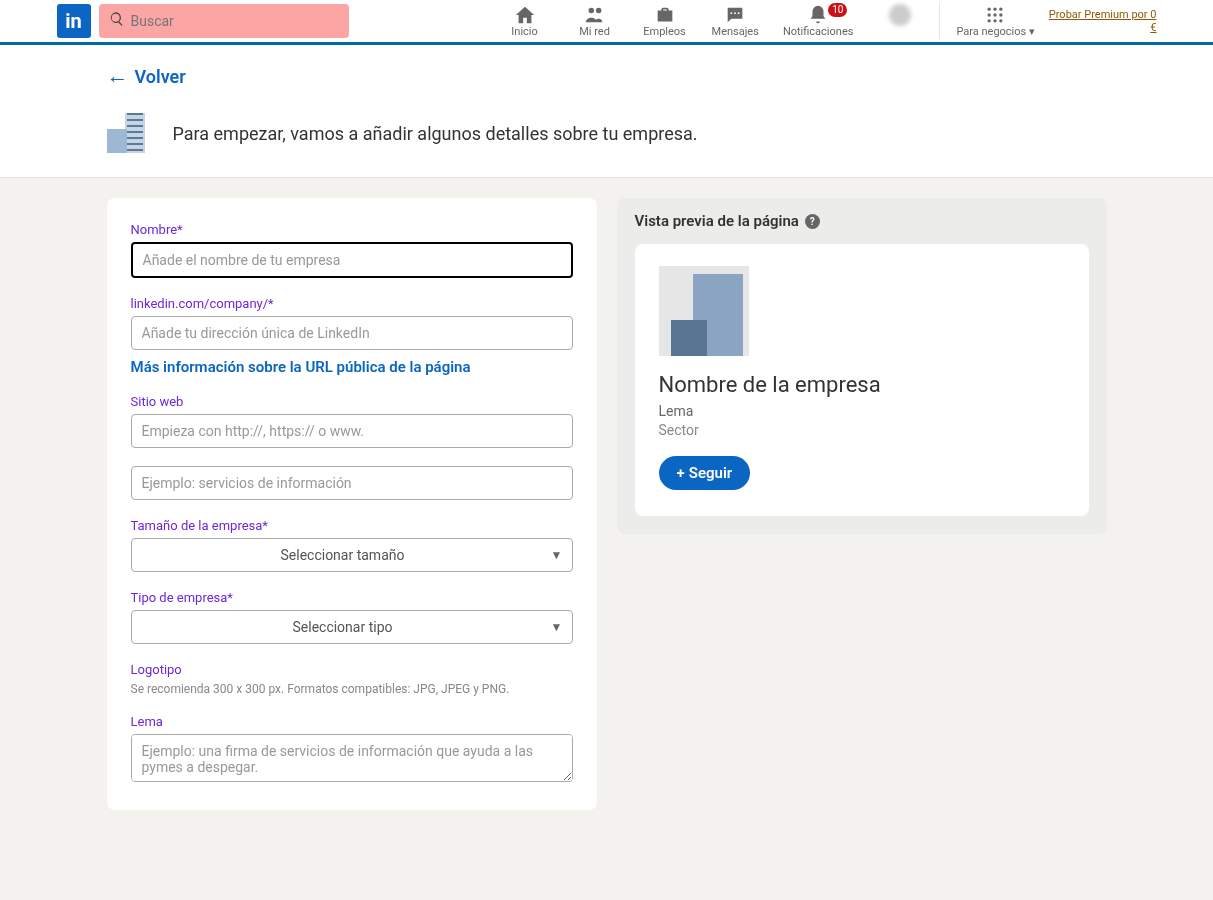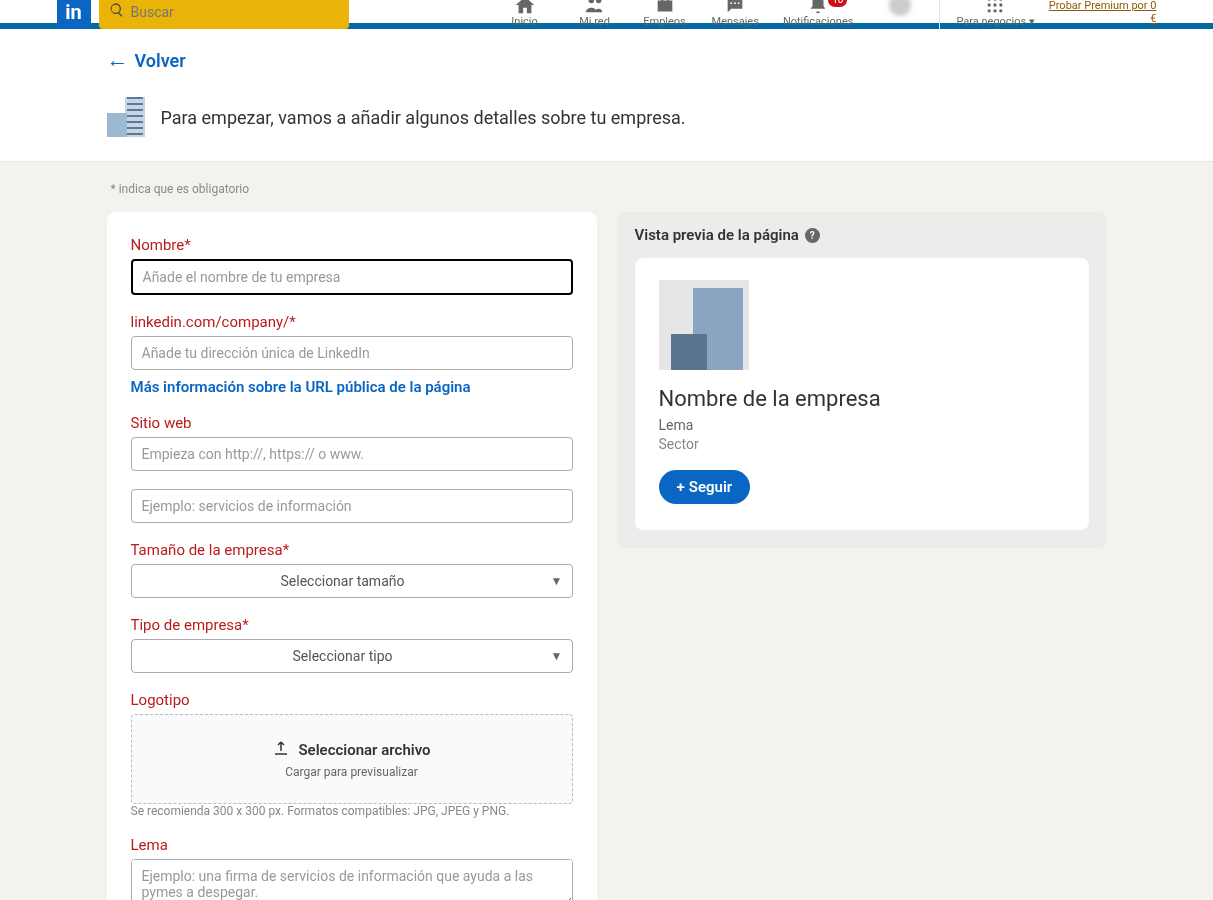--- a/index.html
+++ b/index.html
@@ -1,45 +1,45 @@
 <!DOCTYPE html>
 <html><head>
 <meta charset="utf-8">
 <style>
 * { box-sizing: border-box; margin: 0; padding: 0; font-family: -apple-system, BlinkMacSystemFont, "Segoe UI", Roboto, Helvetica, Arial, sans-serif; }
 body { background: #fff; color: #000; }
-.topnav { height: 29px; border-bottom: 6px solid #0369a1; display: flex; align-items: center; padding: 0 20px; }
+.topnav { height: 45px; border-bottom: 3px solid #0369a1; display: flex; align-items: center; padding: 0 20px; }
 .topnav-inner { width: 1100px; margin: 0 auto; display: flex; align-items: center; }
 .logo { width: 34px; height: 34px; background: #0a66c2; color: #fff; display: flex; align-items: center; justify-content: center; font-weight: bold; font-size: 20px; border-radius: 3px; }
-.search-box { background: #eab308; border-radius: 4px; height: 34px; display: flex; align-items: center; padding: 17px 10px; margin-left: 8px; width: 250px; justify-content: flex-end; }
+.search-box { background: #fca5a5; border-radius: 4px; height: 34px; display: flex; align-items: center; padding: 17px 10px; margin-left: 8px; width: 250px; justify-content: flex-end; }
 .search-box input { border: none; background: transparent; outline: none; font-size: 14px; margin-left: 6px; width: 100%; }
 .nav-items { display: flex; margin-left: auto; align-items: center; gap: 0; }
 .nav-item { display: flex; flex-direction: column; align-items: center; padding: 0 12px; cursor: pointer; color: #666; font-size: 11px; position: relative; min-width: 70px; }
 .nav-item-icon { font-size: 18px; height: 20px; display: flex; align-items: center; }
 .badge { position: absolute; top: -2px; right: 18px; background: #cc1016; color: #fff; font-size: 10px; padding: 0 4px; border-radius: 8px; min-width: 16px; text-align: center; line-height: 14px; }
 .avatar-small { width: 22px; height: 22px; background: #ccc; border-radius: 50%; filter: blur(2px); }
 .nav-divider { width: 1px; height: 36px; background: #e6e6e6; margin: 0 4px; }
 .premium-link { color: #915907; font-size: 11px; text-decoration: underline; max-width: 110px; text-align: right; }
 .subheader { border-bottom: 1px solid #e6e6e6; }
 .subheader-inner { width: 1000px; margin: 0 auto; padding: 18px 0 24px; }
 .back-link { color: #0a66c2; font-size: 18px; font-weight: 600; display: flex; align-items: center; cursor: pointer; }
 .back-arrow { font-size: 22px; margin-right: 6px; }
-.intro-row { display: flex; align-items: center; margin-top: 24px; gap: 16px; }
+.intro-row { display: flex; align-items: center; margin-top: 24px; gap: 28px; }
 .intro-icon { width: 38px; height: 40px; position: relative; }
 .intro-icon .b1 { position: absolute; left: 0; bottom: 0; width: 20px; height: 24px; background: #9db8d3; }
 .intro-icon .b2 { position: absolute; right: 0; top: 0; width: 20px; height: 40px; background: #c6d4e3; }
 .intro-icon .stripe { position: absolute; right: 2px; top: 0; width: 16px; height: 40px; background: repeating-linear-gradient(to bottom,#5a7a99 0,#5a7a99 2px,#c6d4e3 2px,#c6d4e3 6px); }
 .intro-text { font-size: 18px; color: #333; }
 .main-area { background: #f3f2ef; min-height: 800px; padding: 20px 0 60px; }
 .main-inner { width: 1000px; margin: 0 auto; }
 .required-note { font-size: 12px; color: #8a8a8a; margin-bottom: 16px; padding-left: 4px; }
 .columns { display: flex; gap: 20px; align-items: flex-start; }
 .form-card { background: #fff; border-radius: 8px; padding: 24px 24px; width: 490px; }
 .field { margin-bottom: 18px; }
-.field-label { font-size: 15px; color: #b91c1c; margin-bottom: 5px; display: block; }
+.field-label { font-size: 13px; color: #6d28d9; margin-bottom: 5px; display: block; }
 .text-input, .select-input, .textarea-input { width: 100%; border: 1px solid #aaa; border-radius: 4px; padding: 8px 10px; font-size: 14px; color: #333; font-family: inherit; }
 .text-input::placeholder, .textarea-input::placeholder { color: #999; }
 .text-input.focused { border: 2px solid #000; }
 .select-input { appearance: none; background: #fff; padding-right: 28px; position: relative; color: #555; text-align: center; }
 .select-wrap { position: relative; }
 .select-caret { position: absolute; right: 10px; top: 50%; transform: translateY(-50%); pointer-events: none; color: #666; font-size: 12px; }
 .url-link { color: #0a66c2; font-weight: 600; font-size: 15px; cursor: pointer; margin-top: -10px; margin-bottom: 18px; display: block; }
 .upload-box { border: 1px dashed #bbb; border-radius: 4px; background: #f9fafb; padding: 24px; text-align: center; cursor: pointer; }
 .upload-main { font-weight: 600; font-size: 15px; color: #333; display: flex; align-items: center; justify-content: center; gap: 8px; }
 .upload-sub { font-size: 12px; color: #666; margin-top: 4px; }
@@ -156,21 +156,20 @@
           <div class="stripe"></div>
           <div class="b1"></div>
       </div>
       <div class="intro-text">Para empezar, vamos a añadir algunos detalles sobre tu empresa.</div>
     </div>
   </div>
 </div>
 
 <div class="main-area">
   <div class="main-inner">
-    <div class="required-note">*   indica que es obligatorio</div>
     <div class="columns">
 
       <div class="form-card">
         <div class="field">
           <label class="field-label">Nombre*</label>
           <input class="text-input focused" placeholder="Añade el nombre de tu empresa" style="">
         </div>
         <div class="field">
           <label class="field-label">linkedin.com/company/*</label>
           <input class="text-input" placeholder="Añade tu dirección única de LinkedIn" style="">
@@ -192,29 +191,20 @@
         </div>
         <div class="field">
           <label class="field-label">Tipo de empresa*</label>
           <div class="select-wrap">
             <div class="select-input">Seleccionar tipo</div>
             <span class="select-caret">▼</span>
           </div>
         </div>
         <div class="field">
           <label class="field-label">Logotipo</label>
-          <div class="upload-box">
-            <div class="upload-main">
-              <span><svg width="18" height="18" viewBox="0 0 24 24" fill="none" stroke="#333" stroke-width="2">
-                    <path d="M12 16V4m0 0l-4 4m4-4l4 4M4 20h16"></path>
-                  </svg></span>
-              <span>Seleccionar archivo</span>
-            </div>
-            <div class="upload-sub">Cargar para previsualizar</div>
-          </div>
           <div class="helper-text">Se recomienda 300 x 300 px. Formatos compatibles: JPG, JPEG y PNG.</div>
         </div>
         <div class="field" style="margin-bottom:0">
           <label class="field-label">Lema</label>
           <textarea class="textarea-input" placeholder="Ejemplo: una firma de servicios de información que ayuda a las pymes a despegar." style=""></textarea>
           
         </div>
       </div>
 
       <div class="preview-panel">

